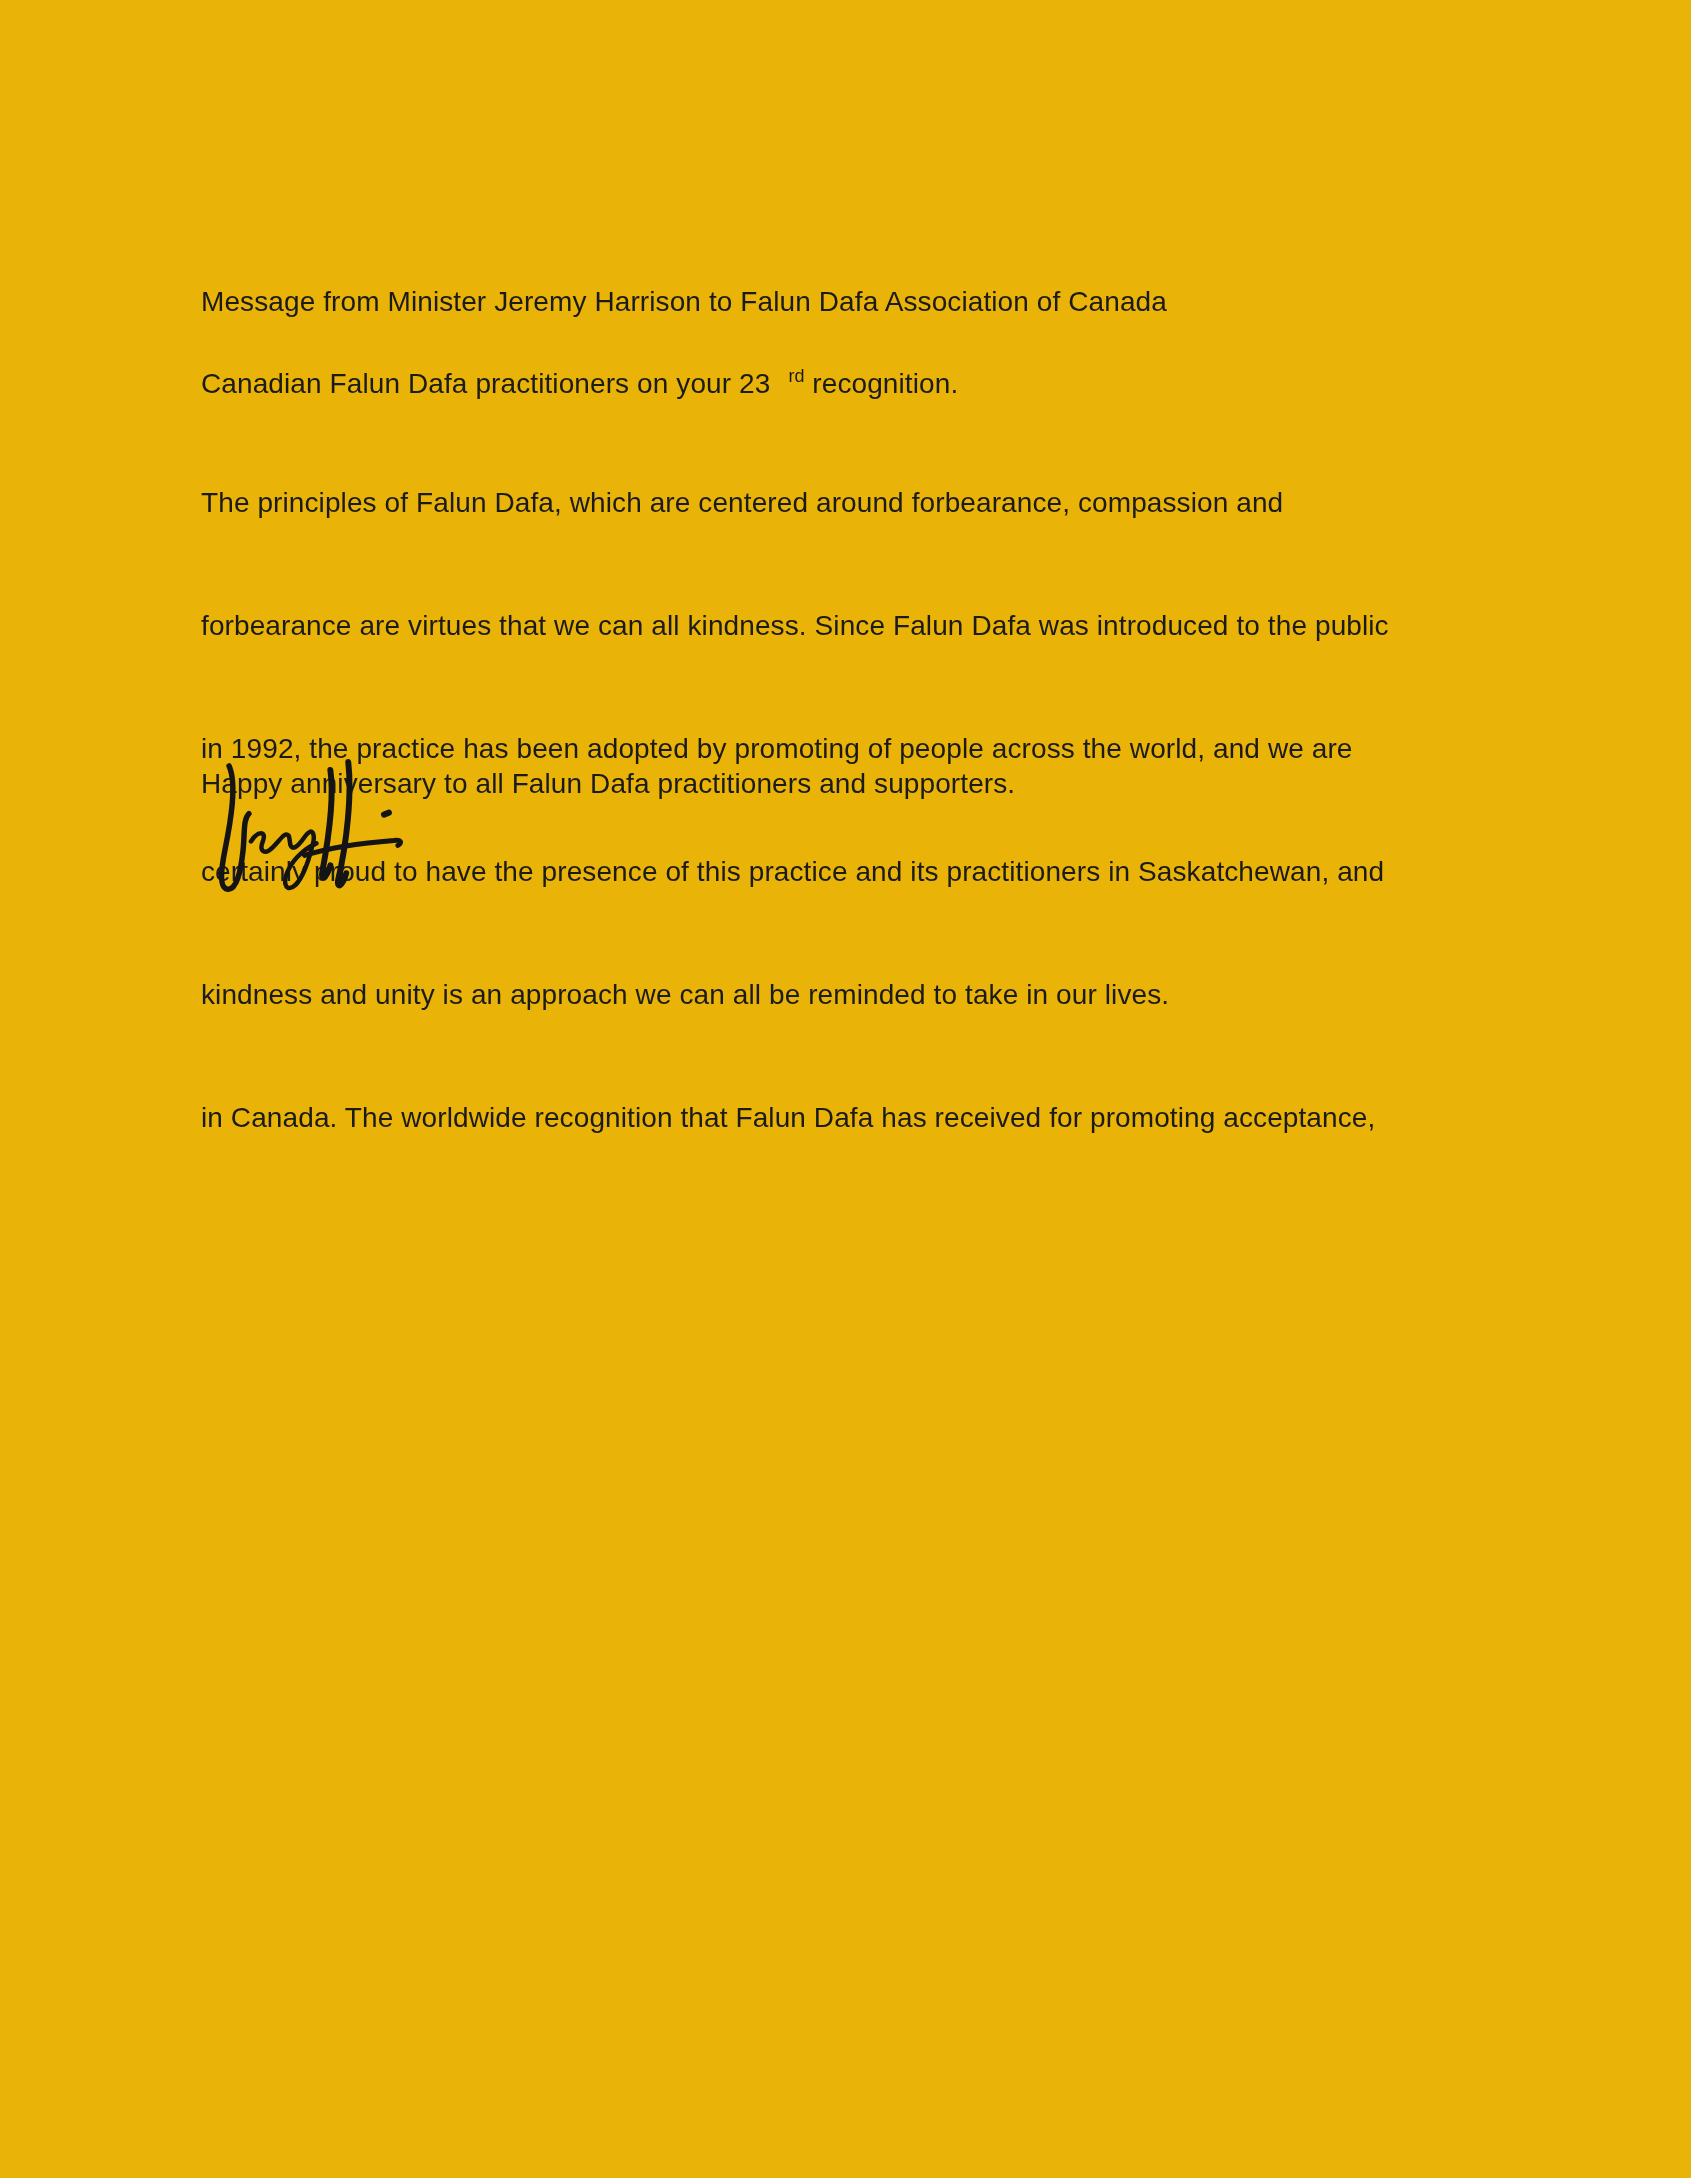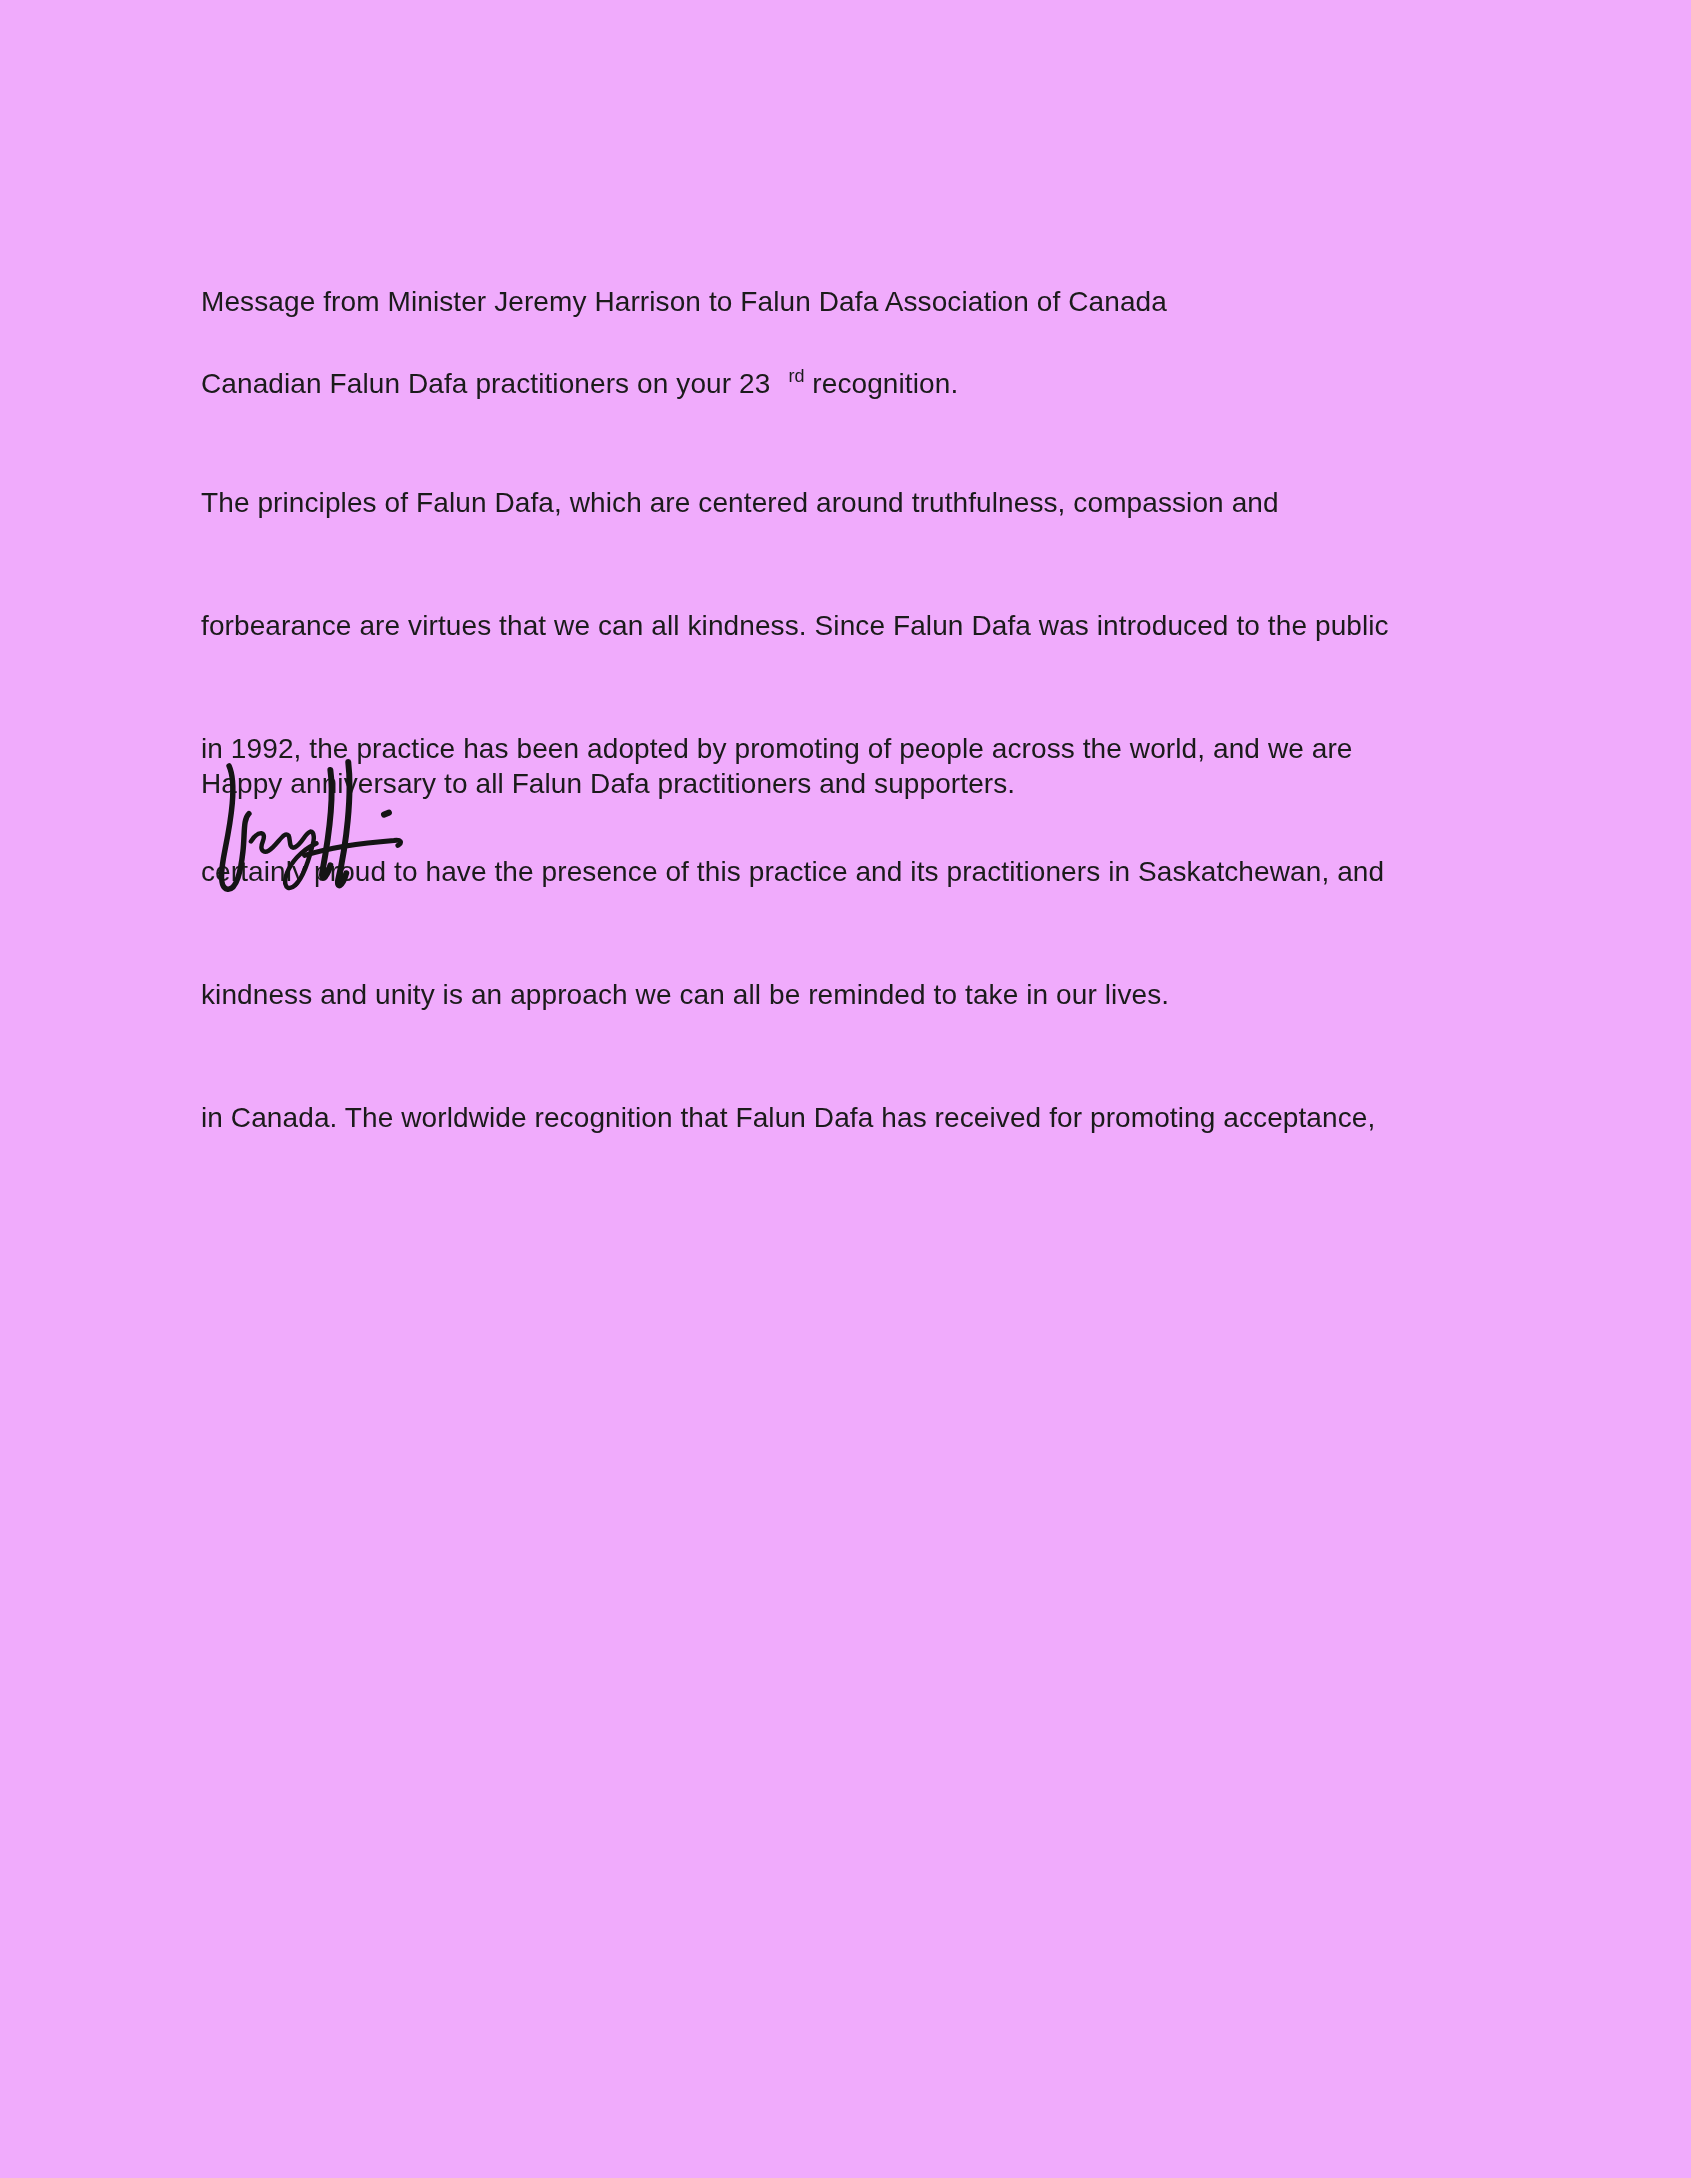--- a/index.html
+++ b/index.html
@@ -4,21 +4,21 @@
 <style>
   html, body {
     margin: 0;
     padding: 0;
     background: #ffffff;
   }
   .page {
     position: relative;
     width: 1692px;
     height: 2178px;
-    background: #f0abfc;
+    background: #eab308;
     font-family: "Liberation Sans", sans-serif;
     color: #1b1b1b;
     overflow: hidden;
   }
   .para {
     position: absolute;
     left: 201px;
     font-size: 28px;
     line-height: 41px;
     white-space: pre;
@@ -53,21 +53,21 @@
 
   <div class="para" style="top:199px">
     <span class="line">Message from Minister Jeremy Harrison to Falun Dafa Association of Canada</span>
   </div>
 
   <div class="para" style="top:281px">
     <span class="line"><span>Canadian Falun Dafa practitioners on your 23</span><span class="sup">rd</span><span> recognition.</span></span>
   </div>
 
   <div class="para" style="top:400px">
-    <span class="line">The principles of Falun Dafa, which are centered around truthfulness, compassion and</span>
+    <span class="line">The principles of Falun Dafa, which are centered around forbearance, compassion and</span>
     <span class="line">forbearance are virtues that we can all kindness. Since Falun Dafa was introduced to the public</span>
     <span class="line">in 1992, the practice has been adopted by promoting of people across the world, and we are</span>
     <span class="line">certainly proud to have the presence of this practice and its practitioners in Saskatchewan, and</span>
     <span class="line">kindness and unity is an approach we can all be reminded to take in our lives.</span>
     <span class="line">in Canada. The worldwide recognition that Falun Dafa has received for promoting acceptance,</span>
   </div>
 
   <div class="para" style="top:681px">
     <span class="line">Happy anniversary to all Falun Dafa practitioners and supporters.</span>
   </div>

